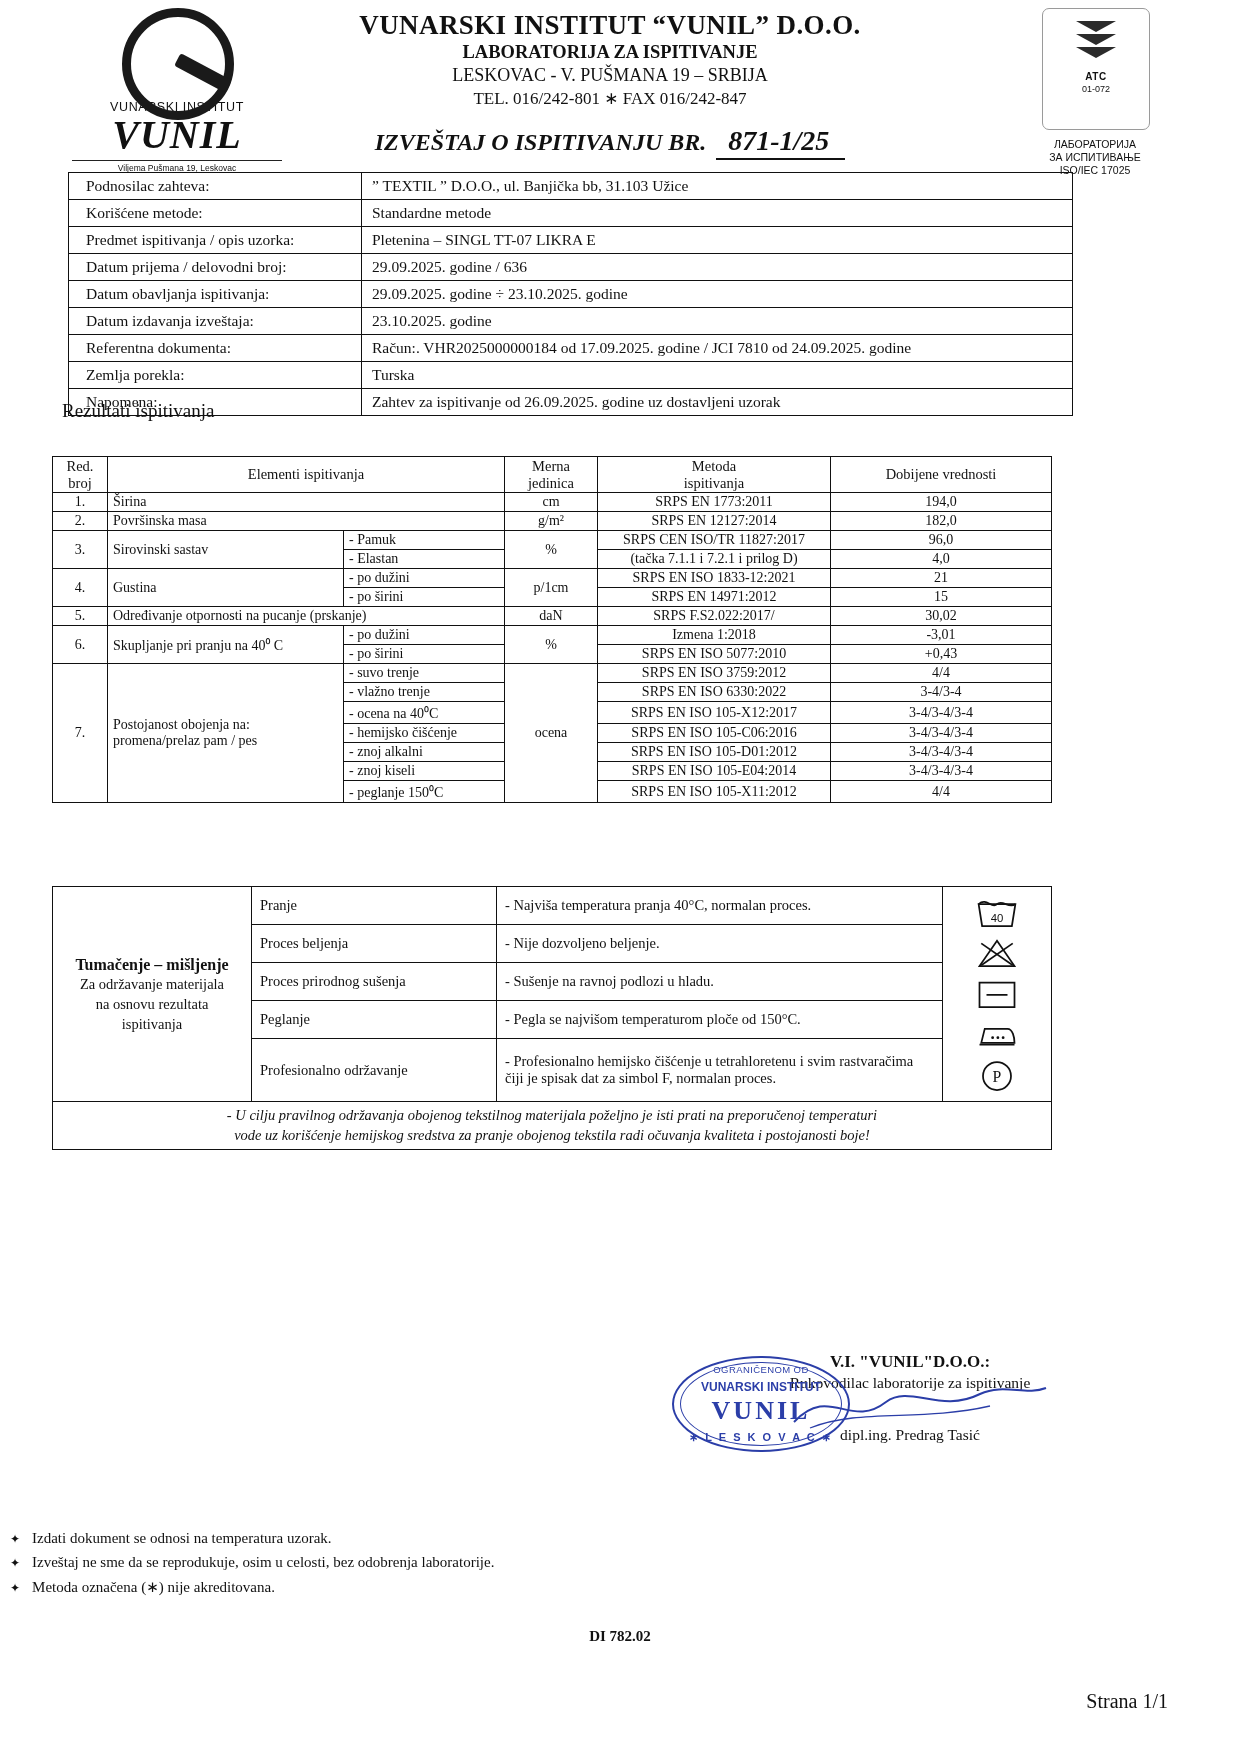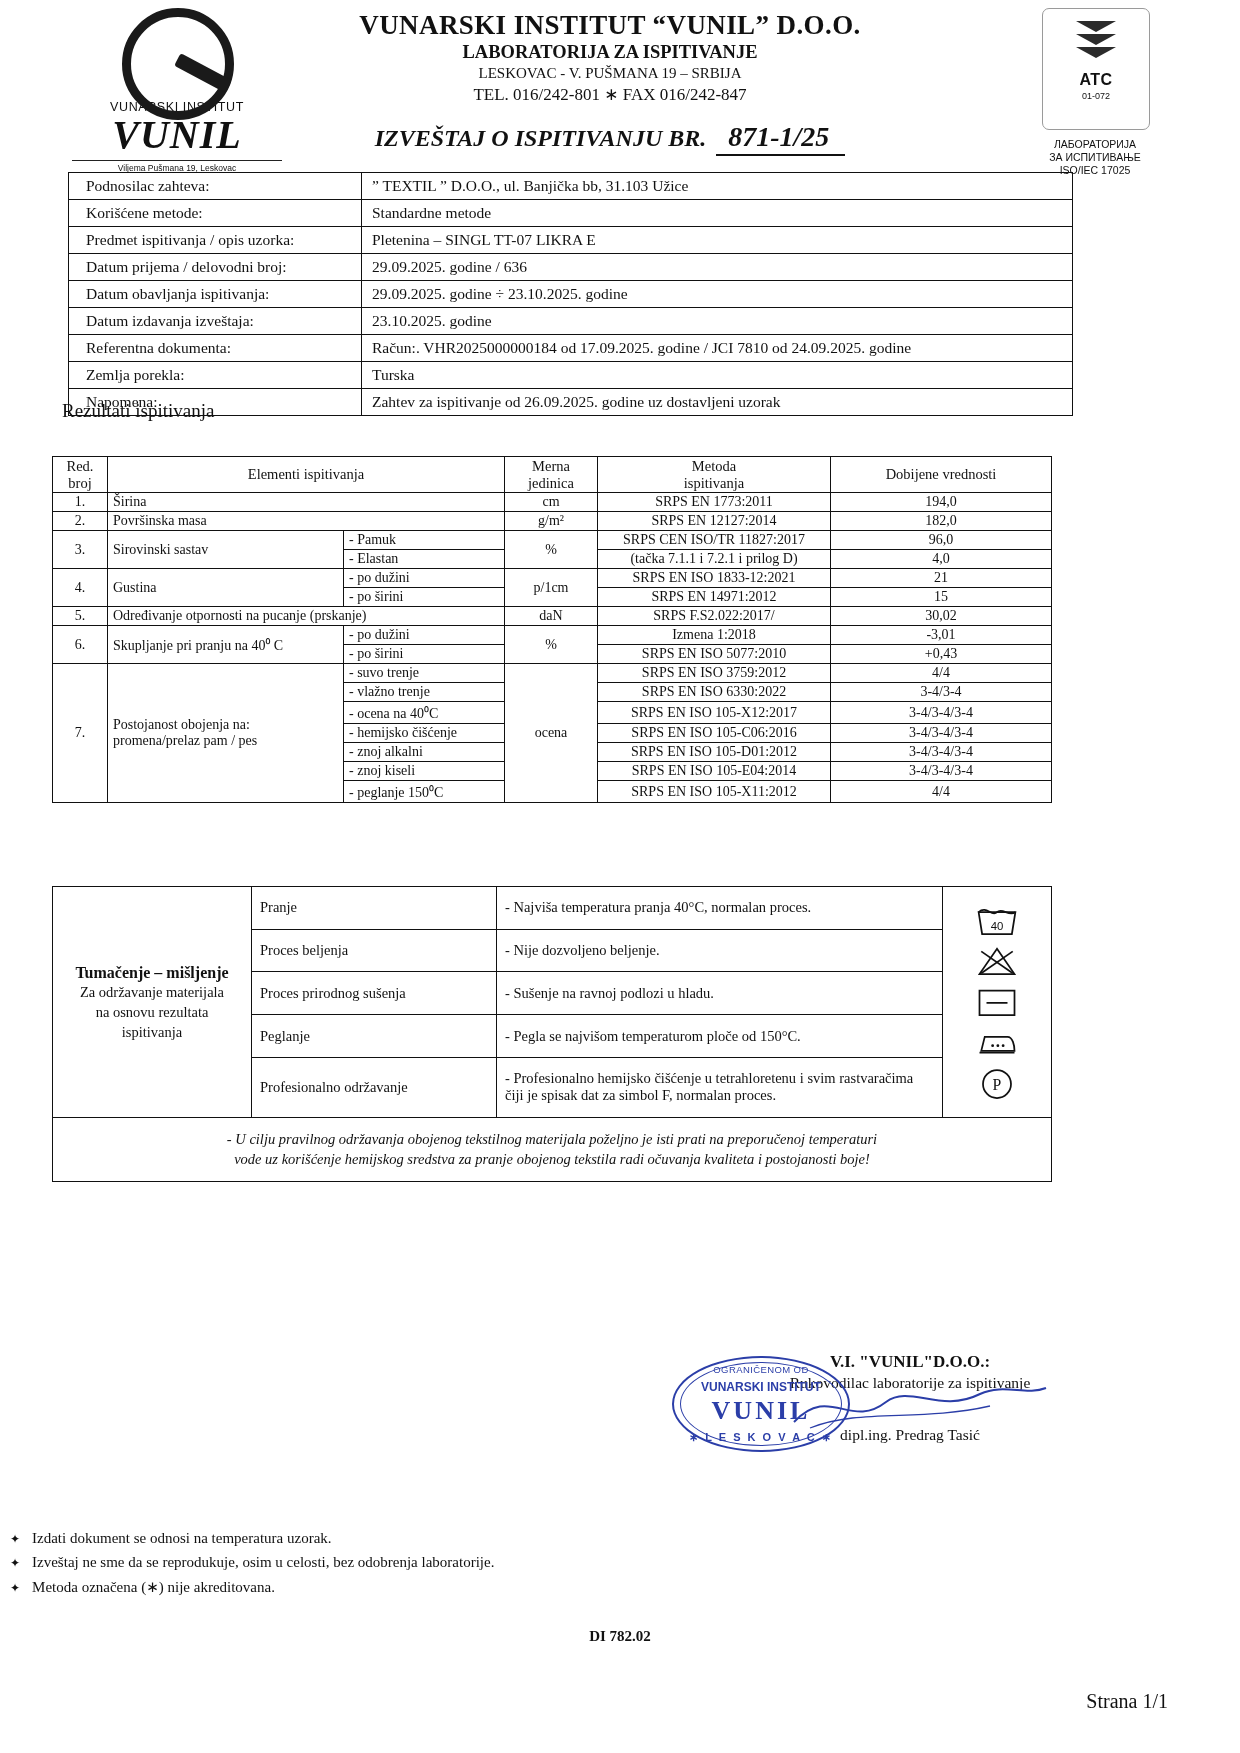--- a/index.html
+++ b/index.html
@@ -92,21 +92,21 @@
     font-size: 27px;
     font-weight: bold;
     letter-spacing: .4px;
   }
   .h-sub1 {
     font-size: 18.5px;
     font-weight: bold;
     margin-top: 1px;
   }
   .h-sub2 {
-    font-size: 15px;
+    font-size: 18px;
     margin-top: 2px;
   }
   .h-sub3 {
     font-size: 17px;
     margin-top: 2px;
   }
   .report-line {
     margin-top: 16px;
     display: flex;
     justify-content: center;
@@ -146,21 +146,21 @@
   .atc-mark span {
     position: absolute;
     left: 0; width: 40px;
     height: 11px;
     background: #2b2b2b;
     clip-path: polygon(0 0, 100% 0, 50% 100%);
   }
   .atc-mark span:nth-child(1){ top: 0; }
   .atc-mark span:nth-child(2){ top: 13px; }
   .atc-mark span:nth-child(3){ top: 26px; }
-  .atc-t1 { font-family:"Liberation Sans",sans-serif; font-size: 16px; font-weight: bold; letter-spacing:.5px;}
+  .atc-t1 { font-family:"Liberation Sans",sans-serif; font-size: 10px; font-weight: bold; letter-spacing:.5px;}
   .atc-t2 { font-family:"Liberation Sans",sans-serif; font-size: 9px; margin-top: 2px;}
   .atc-cap {
     position: absolute;
     right: 55px;
     top: 138px;
     width: 180px;
     text-align: center;
     font-family: "Liberation Sans", sans-serif;
     font-size: 10.5px;
     line-height: 1.25;
@@ -207,21 +207,21 @@
   .c-va  { width: 210px; text-align: center; }
   .hdr td { text-align: center; font-size: 14.5px; line-height: 1.15; }
 
   
   #care {
     left: 52px;
     top: 886px;
     width: 1000px;
     font-size: 14.5px;
   }
-  #care td { padding: 12px 8px; }
+  #care td { padding: 4px 8px; }
   .care-left {
     width: 182px;
     text-align: center;
     line-height: 1.35;
   }
   .care-name { width: 228px; }
   .care-desc { }
   .care-icons { width: 92px; text-align: center; }
 
   .icon-col {

